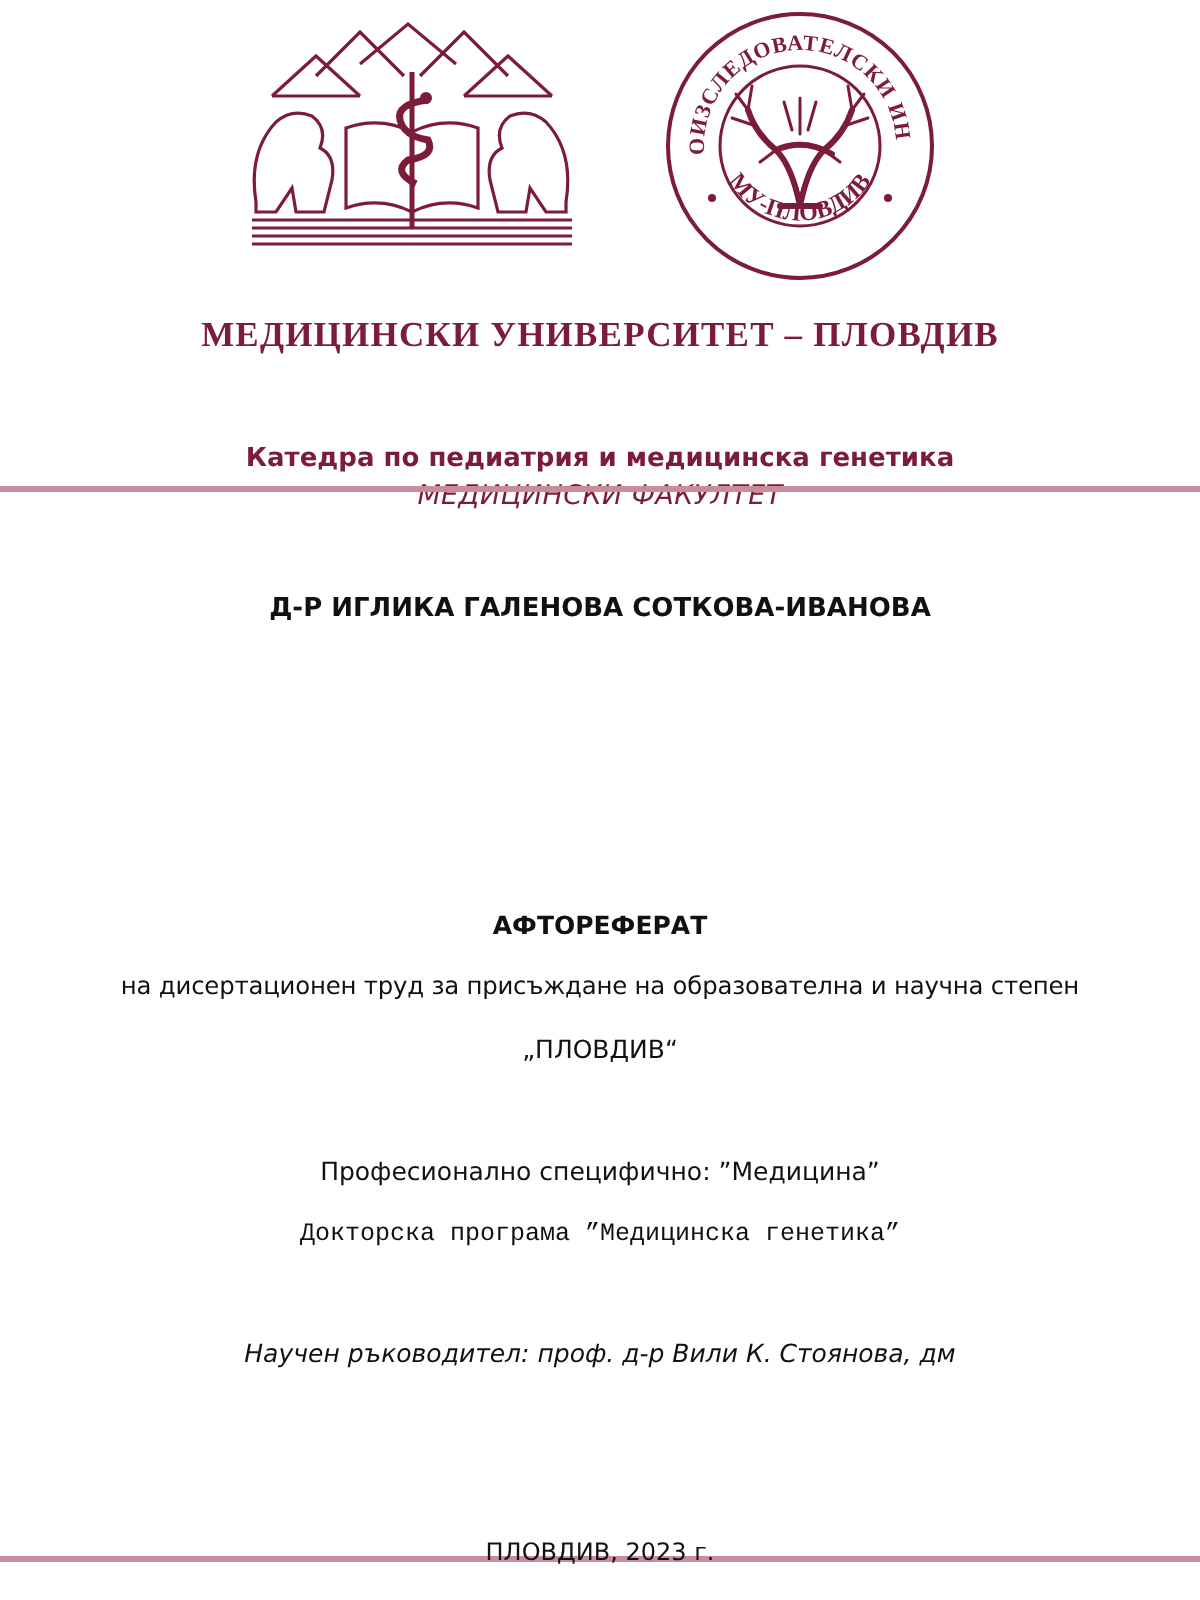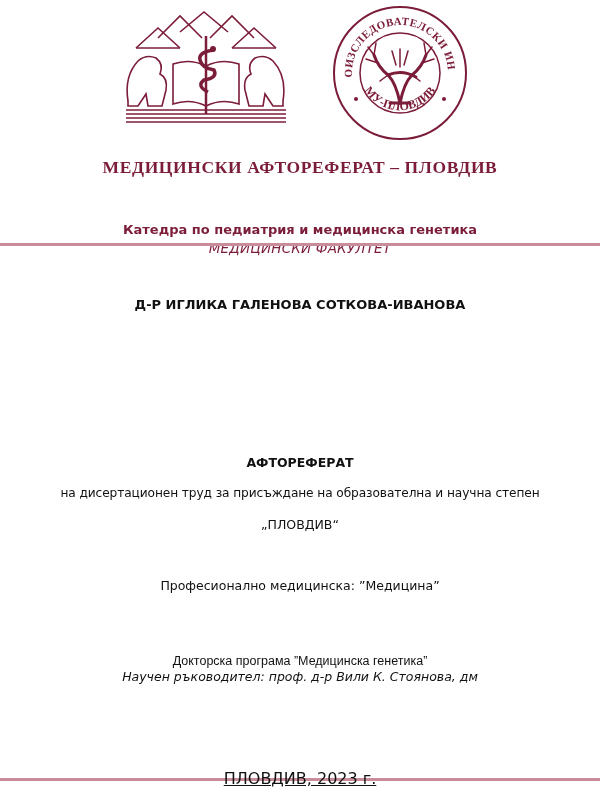--- a/index.html
+++ b/index.html
@@ -14,23 +14,23 @@
   .dept { top:222px; font-family:"DejaVu Sans", sans-serif; font-weight:bold; font-size:13px; }
   .rule { left:0; width:600px; height:3px; background:#c98c9b; }
   .rule-top { top:243px; }
   .rule-bottom { top:778px; }
   .author { top:297px; font-family:"DejaVu Sans", sans-serif; font-weight:bold; font-size:13px; color:#111; }
   .title { top:313px; font-family:"Liberation Serif", serif; font-weight:bold; font-size:25.5px; line-height:31px; white-space:normal; }
   .abstract { top:455px; font-family:"DejaVu Sans", sans-serif; font-weight:bold; font-size:12.5px; color:#111; }
   .subtitle { top:486px; font-family:"DejaVu Sans", sans-serif; font-size:12.2px; color:#111; letter-spacing:-0.1px; }
   .degree { top:517px; font-family:"DejaVu Sans", sans-serif; font-size:12.5px; color:#111; }
   .field { top:578px; font-family:"DejaVu Sans", sans-serif; font-size:12.5px; color:#111; }
-  .program { top:610px; font-family:Liberation Sans, sans-serif; font-size:12.5px; color:#111;margin-top:44px; }
+  .program { top:610px; font-family:Liberation Mono, monospace; font-size:12.5px; color:#111; }
   .supervisor { top:669px; font-family:"DejaVu Sans", sans-serif; font-style:italic; font-size:12.5px; color:#111; }
-  .footer { top:769px; font-family:"DejaVu Sans", sans-serif; font-size:16px; color:#111;text-decoration:underline; }
+  .footer { top:769px; font-family:"DejaVu Sans", sans-serif; font-size:12px; color:#111; }
 </style>
 </head>
 <body>
 
 <div class="abs logo-left">
   <svg width="175" height="125" viewBox="0 0 175 125">
     <g fill="none" stroke="#7b1c38" stroke-width="1.6">
 
       <polyline points="18,42 40,22 62,42"></polyline>
       <polyline points="40,32 62,10 84,32"></polyline>
@@ -83,34 +83,34 @@
     </g>
     <g stroke="#7b1c38" stroke-width="1.5" fill="none" stroke-linecap="round">
       <path d="M44,52 L38,44 M44,52 L46,40 M48,60 L36,56"></path>
       <path d="M96,52 L102,44 M96,52 L94,40 M92,60 L104,56"></path>
       <path d="M58,72 L50,78 M82,72 L90,78"></path>
       <path d="M66,62 L62,48 M74,62 L78,48 M70,64 L70,46"></path>
     </g>
   </svg>
 </div>
 
-<div class="abs center maroon uni">МЕДИЦИНСКИ АФТОРЕФЕРАТ – ПЛОВДИВ</div>
+<div class="abs center maroon uni">МЕДИЦИНСКИ УНИВЕРСИТЕТ – ПЛОВДИВ</div>
 <div class="abs center maroon faculty">МЕДИЦИНСКИ ФАКУЛТЕТ</div>
 <div class="abs center maroon dept">Катедра по педиатрия и медицинска генетика</div>
 
 <div class="abs rule rule-top"></div>
 
 <div class="abs center author">Д-Р ИГЛИКА ГАЛЕНОВА СОТКОВА-ИВАНОВА</div>
 
 <div class="abs center maroon title">
 </div>
 
 <div class="abs center abstract">АФТОРЕФЕРАТ</div>
 <div class="abs center subtitle">на дисертационен труд за присъждане на образователна и научна степен</div>
 <div class="abs center degree">„ПЛОВДИВ“</div>
 
-<div class="abs center field">Професионално медицинска: ”Медицина”</div>
+<div class="abs center field">Професионално специфично: ”Медицина”</div>
 <div class="abs center program">Докторска програма ”Медицинска генетика”</div>
 
 <div class="abs center supervisor">Научен ръководител: проф. д-р Вили К. Стоянова, дм</div>
 
 <div class="abs rule rule-bottom"></div>
 <div class="abs center footer">ПЛОВДИВ, 2023 г.</div>
 
 </body></html>

